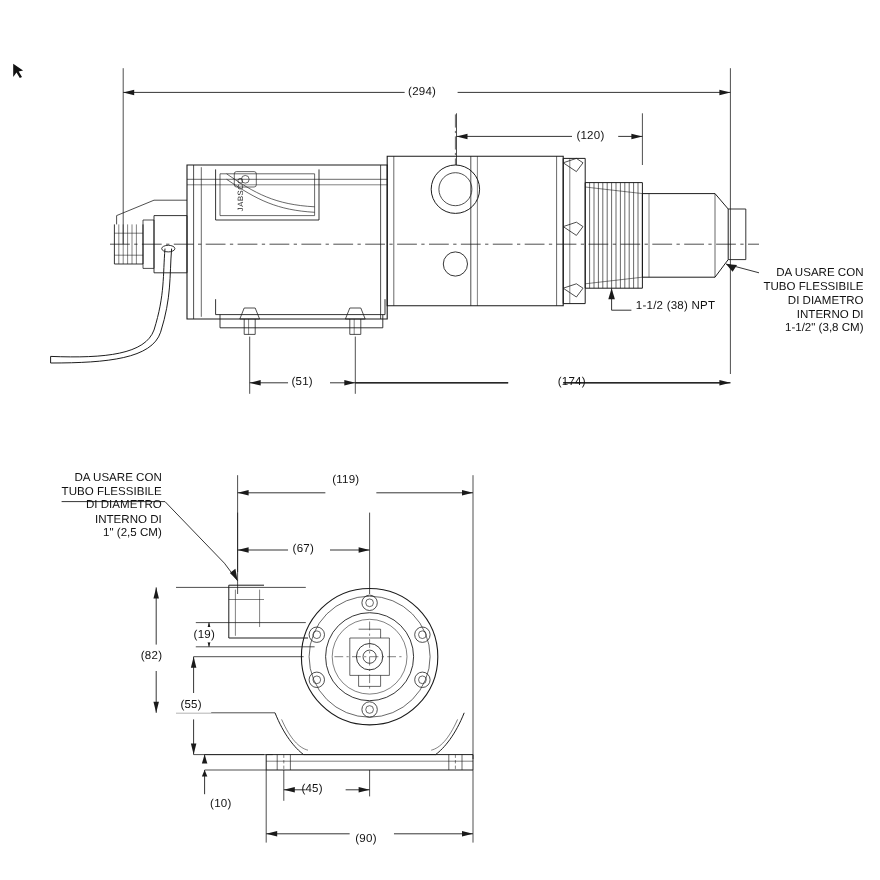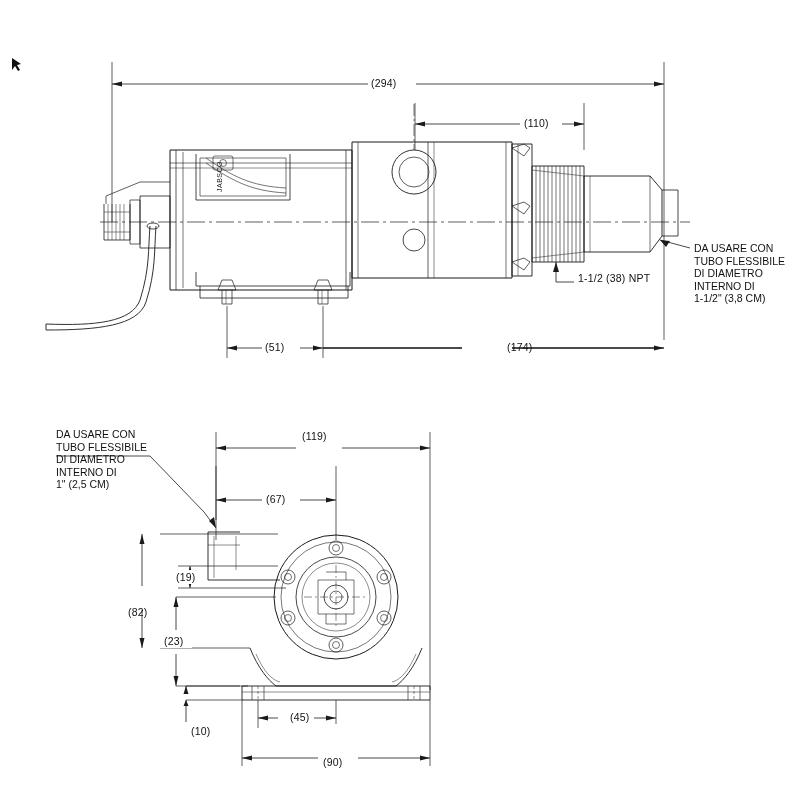--- a/index.html
+++ b/index.html
@@ -32,20 +32,21 @@
     letter-spacing: 0.2px;
     white-space: pre;
     color: #111111;
   }
   .multi {
     position: absolute;
     font-size: 10.5px;
     line-height: 12.5px;
     white-space: pre-line;
     color: #111111;
+    text-align: right;
   }
   .brand {
     position: absolute;
     font-size: 7px;
     letter-spacing: 0.5px;
     color: #222;
     transform: rotate(-90deg);
     transform-origin: left top;
   }
 </style>
@@ -189,21 +190,21 @@
     <line x1="512" y1="348" x2="654" y2="348" stroke-width="0.8"></line>
   </svg>
 
   <svg class="svg-layer" width="800" height="800">
     <rect x="368" y="76" width="48" height="16" fill="#ffffff"></rect>
     <rect x="520" y="116" width="42" height="16" fill="#ffffff"></rect>
     <rect x="262" y="340" width="38" height="16" fill="#ffffff"></rect>
   </svg>
 
   <div class="lbl" style="left:371px; top:77px;">(294)</div>
-  <div class="lbl" style="left:524px; top:117px;">(110)</div>
+  <div class="lbl" style="left:524px; top:117px;">(120)</div>
   <div class="lbl" style="left:265px; top:341px;">(51)</div>
   <div class="lbl" style="left:471px; top:341px;margin-left:36px;">(174)</div>
   <div class="lbl" style="left:578px; top:272px;">1-1/2 (38) NPT</div>
   <div class="multi" style="left:694px; top:242px;">DA USARE CON
 TUBO FLESSIBILE
 DI DIAMETRO
 INTERNO DI
 1-1/2" (3,8 CM)</div>
   <div class="brand" style="left:216px; top:192px;">JABSCO</div>
 
@@ -322,24 +323,24 @@
     <rect x="126" y="589" width="32" height="14" fill="#ffffff"></rect>
     <rect x="160" y="634" width="32" height="14" fill="#ffffff"></rect>
     <rect x="188" y="724" width="28" height="14" fill="#ffffff"></rect>
     <rect x="278" y="710" width="36" height="16" fill="#ffffff"></rect>
     <rect x="318" y="750" width="40" height="16" fill="#ffffff"></rect>
   </svg>
 
   <div class="lbl" style="left:302px; top:430px;">(119)</div>
   <div class="lbl" style="left:266px; top:493px;">(67)</div>
   <div class="lbl" style="left:176px; top:571px;">(19)</div>
-  <div class="lbl" style="left:128px; top:606px;">(82)</div>
-  <div class="lbl" style="left:164px; top:635px;">(23)</div>
+  <div class="lbl" style="left:128px; top:590px;">(82)</div>
+  <div class="lbl" style="left:164px; top:635px;">(55)</div>
   <div class="lbl" style="left:191px; top:725px;">(10)</div>
-  <div class="lbl" style="left:290px; top:711px;">(45)</div>
+  <div class="lbl" style="left:274px; top:711px;">(45)</div>
   <div class="lbl" style="left:323px; top:756px;">(90)</div>
   <div class="multi" style="left:56px; top:428px;">DA USARE CON
 TUBO FLESSIBILE
 DI DIAMETRO
 INTERNO DI
 1" (2,5 CM)</div>
 
 </div>
 
 </body></html>

